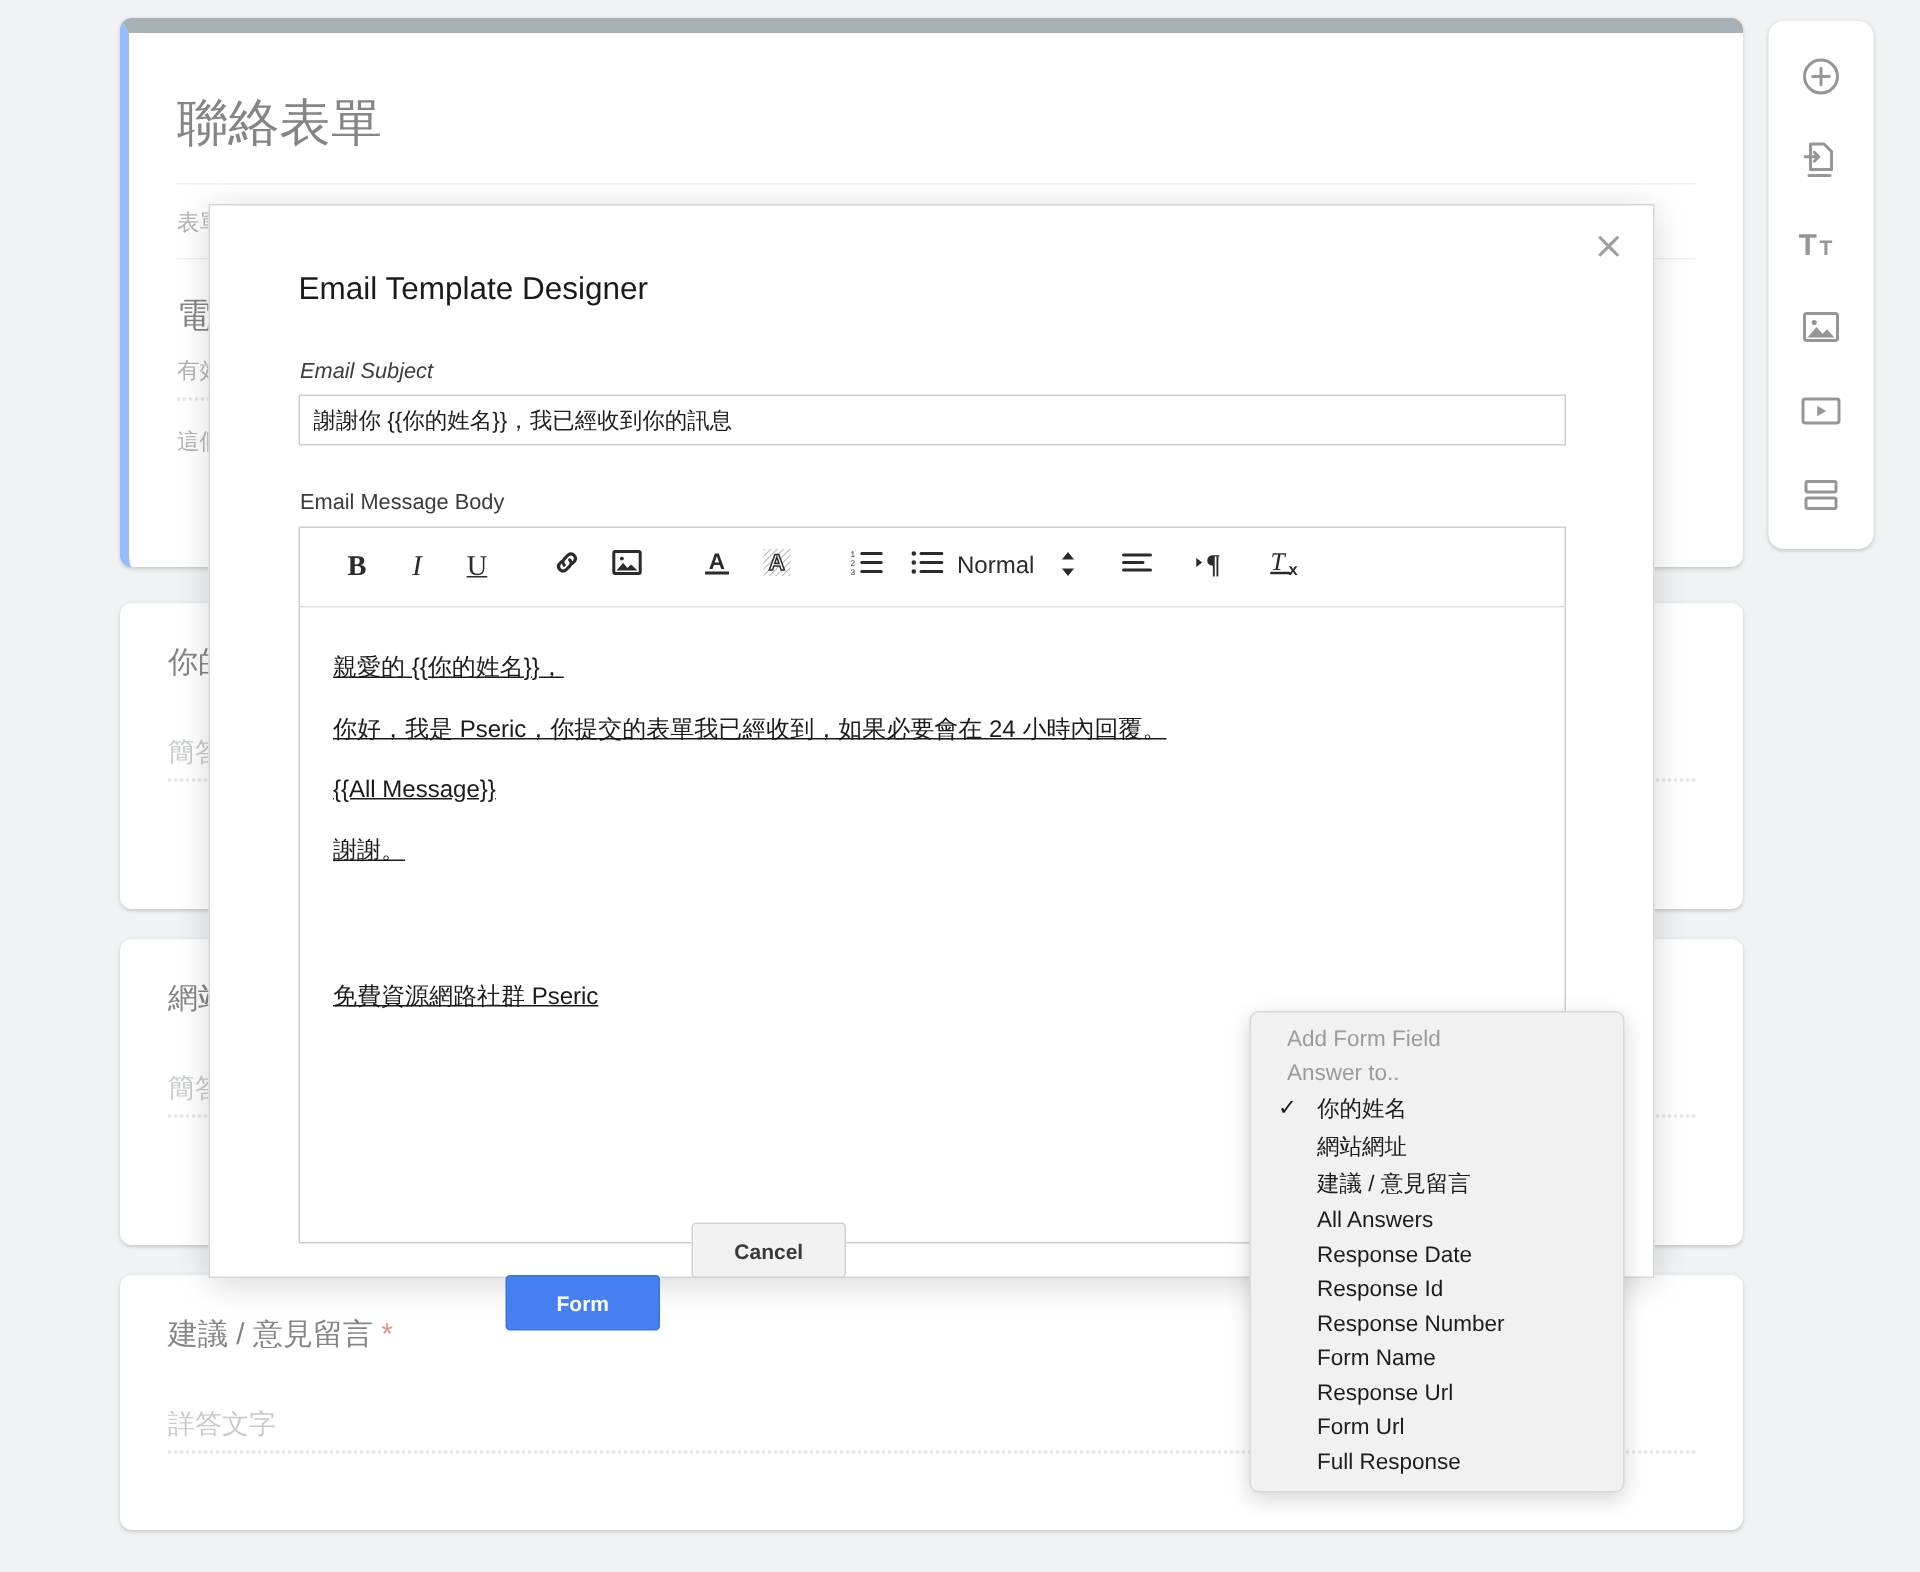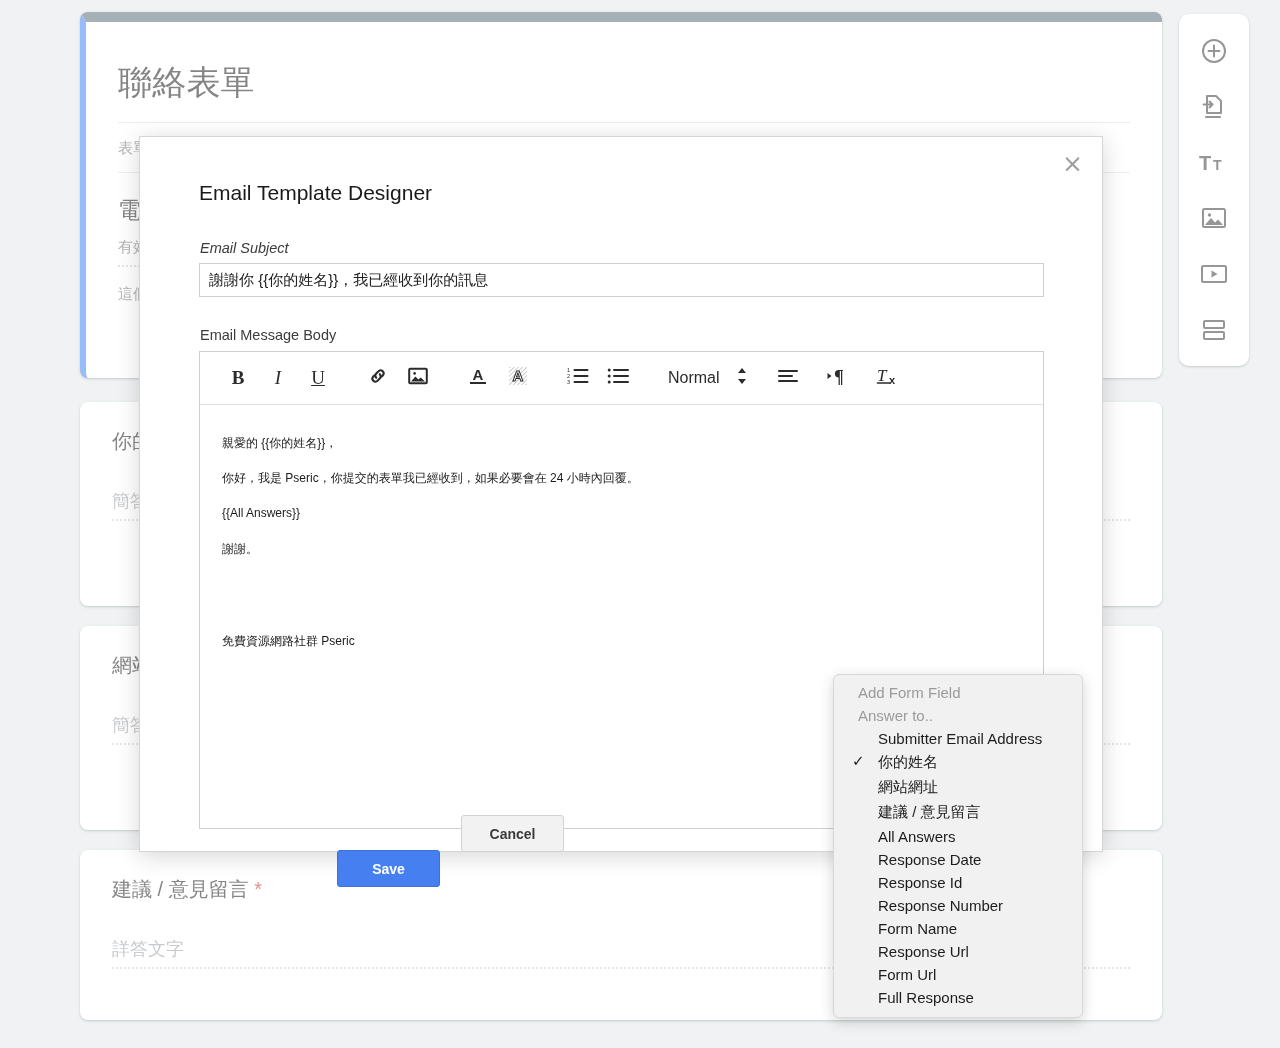--- a/index.html
+++ b/index.html
@@ -221,35 +221,35 @@
     font-size: 19px;
     color: #2b2b2b;
   }
   .tb-gap { width: 20px; }
   .tb-gap-sm { width: 10px; }
   .tb-serif { font-family: "Liberation Serif", "DejaVu Serif", serif; }
   #tb-format {
     display: flex;
     align-items: center;
     cursor: pointer;
-    margin-left: 30px;
   }
   #tb-format-label {
     font-size: 16px;
     color: #2b2b2b;
     padding-right: 16px;
   }
   #editor-body {
     padding: 30px 22px 10px 22px;
-    font-size: 12px;
+    font-size: 16px;
     color: #1b1b1b;
     line-height: 1.35;
     height: 420px;
     box-sizing: border-box;
     overflow: hidden;
+    text-decoration: underline;
   }
   #editor-body p { margin: 0 0 19px 0; }
   #editor-body p.sig { margin-top: 76px; }
 
   #btn-save {
     position: absolute;
     left: 197px;
     top: 713px;
     width: 103px;
     height: 37px;
@@ -558,36 +558,35 @@
             <path d="M1.5 18h12" stroke="#2b2b2b" stroke-width="1.6" stroke-linecap="round"></path>
             <text x="13" y="19" font-family="Liberation Sans, sans-serif" font-size="11" font-weight="bold" fill="#2b2b2b">x</text>
           </svg>
         </span>
       </div>
     </div>
 
     <div id="editor-body">
       <p>親愛的 {{你的姓名}}，</p>
       <p>你好，我是 Pseric，你提交的表單我已經收到，如果必要會在 24 小時內回覆。</p>
-      <p>{{All Answers}}</p>
+      <p>{{All Message}}</p>
       <p>謝謝。</p>
       <p class="sig">免費資源網路社群 Pseric</p>
     </div>
 
   </div>
 
-  <button id="btn-save">Save</button>
+  <button id="btn-save">Form</button>
   <button id="btn-cancel">Cancel</button>
 
 </div>
 
 <div id="merge-menu">
     <div class="menu-group">Add Form Field</div>
     <div class="menu-group">Answer to..</div>
-    <div class="menu-item"><span>Submitter Email Address</span></div>
     <div class="menu-item"><span class="tick">✓</span><span>你的姓名</span></div>
     <div class="menu-item"><span>網站網址</span></div>
     <div class="menu-item"><span>建議 / 意見留言</span></div>
     <div class="menu-item"><span>All Answers</span></div>
     <div class="menu-item"><span>Response Date</span></div>
     <div class="menu-item"><span>Response Id</span></div>
     <div class="menu-item"><span>Response Number</span></div>
     <div class="menu-item"><span>Form Name</span></div>
     <div class="menu-item"><span>Response Url</span></div>
     <div class="menu-item"><span>Form Url</span></div>

